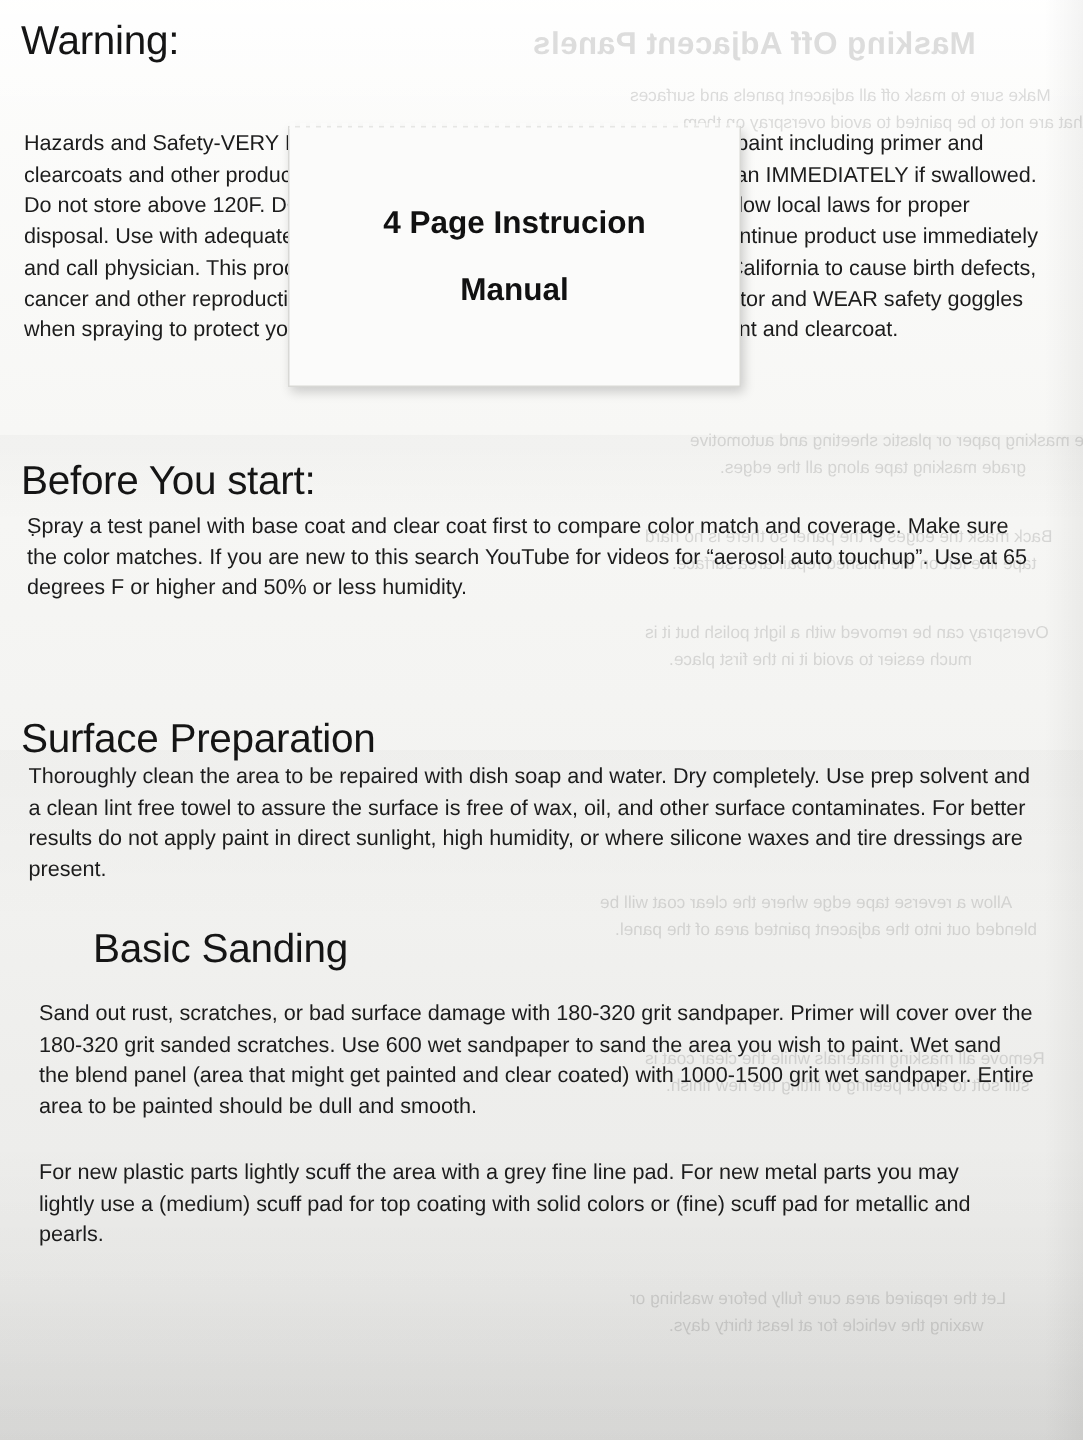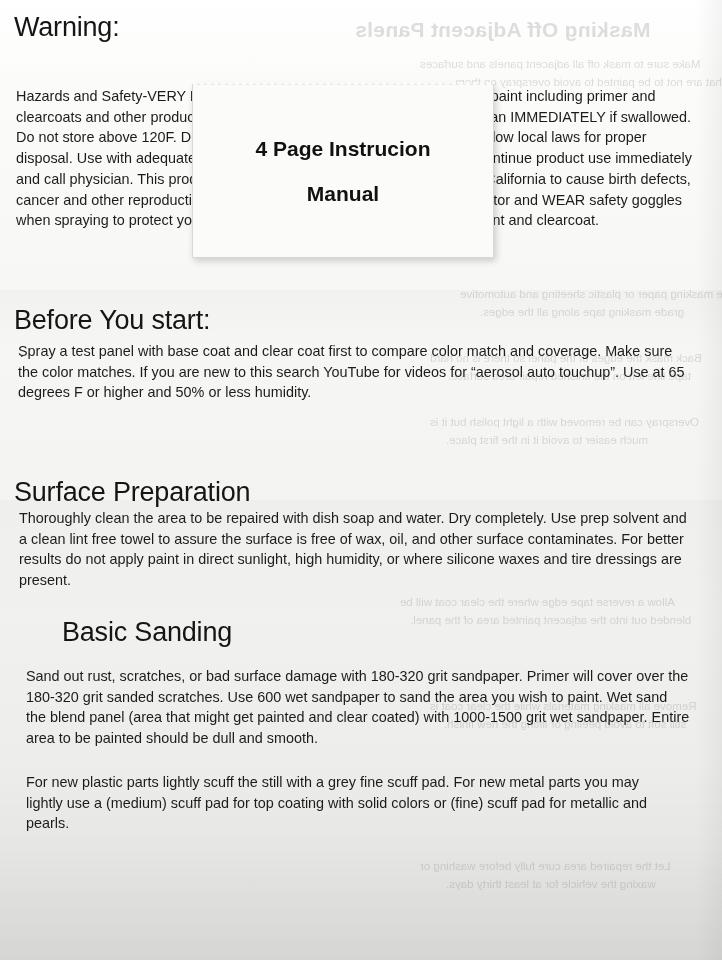--- a/index.html
+++ b/index.html
@@ -171,21 +171,21 @@
 
     <h1 class="section" id="before-title">Before You start:</h1>
     <div id="before-dot">.</div>
     <p class="body" id="before-text">Spray a test panel with base coat and clear coat first to compare color match and coverage. Make sure the color matches.  If you are new to this search YouTube for videos for “aerosol auto touchup”.  Use at 65 degrees F or higher and 50% or less humidity.</p>
 
     <h1 class="section" id="surface-title">Surface Preparation</h1>
     <p class="body" id="surface-text">Thoroughly clean the area to be repaired with dish soap and water.  Dry completely. Use prep solvent and a clean lint free towel to assure the surface is free of wax, oil, and other surface contaminates. For better results do not apply paint in direct sunlight, high humidity, or where silicone waxes and tire dressings are present.</p>
 
     <h1 class="section" id="sanding-title">Basic Sanding</h1>
     <p class="body" id="sanding-text1">Sand out rust, scratches, or bad surface damage with 180-320 grit sandpaper. Primer will cover over the 180-320 grit sanded scratches. Use 600 wet sandpaper to sand the area you wish to paint. Wet sand the blend panel (area that might get painted and clear coated) with 1000-1500 grit wet sandpaper. Entire area to be painted should be dull and smooth.</p>
-    <p class="body" id="sanding-text2">For new plastic parts lightly scuff the still with a grey fine scuff pad. For new metal parts you may lightly use a (medium) scuff pad for top coating with solid colors or (fine) scuff pad for metallic and pearls.</p>
+    <p class="body" id="sanding-text2">For new plastic parts lightly scuff the area with a grey fine line pad. For new metal parts you may lightly use a (medium) scuff pad for top coating with solid colors or (fine) scuff pad for metallic and pearls.</p>
 
   </div>
 
   <div id="label-card">
     <div class="label-line">4 Page Instrucion</div>
     <div class="label-line second">Manual</div>
   </div>
 
   <div id="right-edge"></div>
   <div id="bottom-fade"></div>

